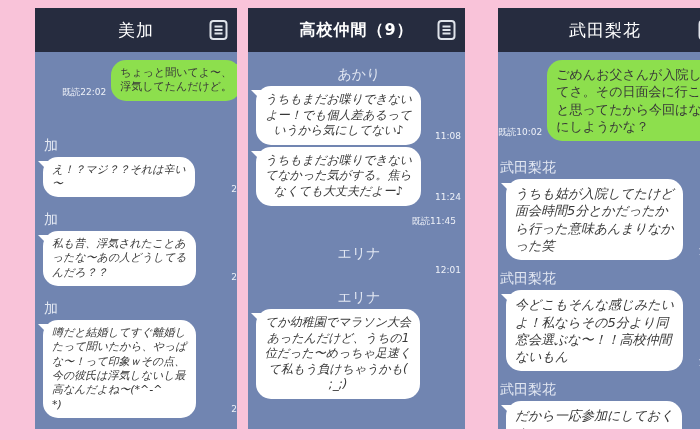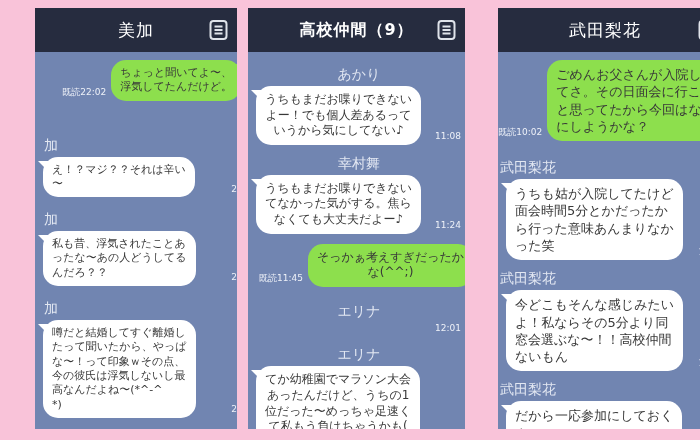--- a/index.html
+++ b/index.html
@@ -36,21 +36,21 @@
   .row{display:flex;align-items:flex-end;margin-top:2px;}
   .row.sent{justify-content:flex-end;}
 
   .bubble{
     flex:none;position:relative;white-space:pre-line;
     padding:6px 9px;border-radius:15px;color:#383838;
   }
   #p1 .bubble{font-size:11px;line-height:1.3;}
   #p2 .bubble{font-size:12px;line-height:1.3;}
   #p3 .bubble{font-size:13px;line-height:1.33;}
-  .bubble.white{background:#ffffff;}
+  .bubble.white{background:#ffffff;font-style:italic;}
   .bubble.green{background:#8ddf4d;}
   .bubble.white::before{
     content:"";position:absolute;left:-5px;top:4px;width:0;height:0;
     border:6px solid transparent;border-top-color:#ffffff;border-right-color:#ffffff;
   }
   .bubble.green::before{
     content:"";position:absolute;right:-5px;top:4px;width:0;height:0;
     border:6px solid transparent;border-top-color:#8ddf4d;border-left-color:#8ddf4d;
   }
   .clip1{margin-right:-6px;}
@@ -136,37 +136,34 @@
     <div class="sender">あかり</div>
     <div class="row recv">
       <div class="bubble white">うちもまだお喋りできない
 よー！でも個人差あるって
 いうから気にしてない♪</div>
       <div class="meta">
           <span>11:08</span>
         </div>
     </div>
 
-    <div class="sender">幸村舞</div>
     <div class="row recv">
       <div class="bubble white">うちもまだお喋りできない
 てなかった気がする。焦ら
 なくても大丈夫だよー♪</div>
       <div class="meta">
           <span>11:24</span>
         </div>
     </div>
 
     <div class="row sent" style="margin-top:10px;">
       <div class="meta">
         <span>既読</span>
         <span>11:45</span>
       </div>
-      <div class="bubble green clip2">そっかぁ考えすぎだったか
-な(^^;)</div>
     </div>
 
     <div class="sender" style="margin-top:16px;">エリナ</div>
     <div class="row recv">
       <div class="meta">
           <span>12:01</span>
         </div>
     </div>
 
     <div class="sender">エリナ</div>

